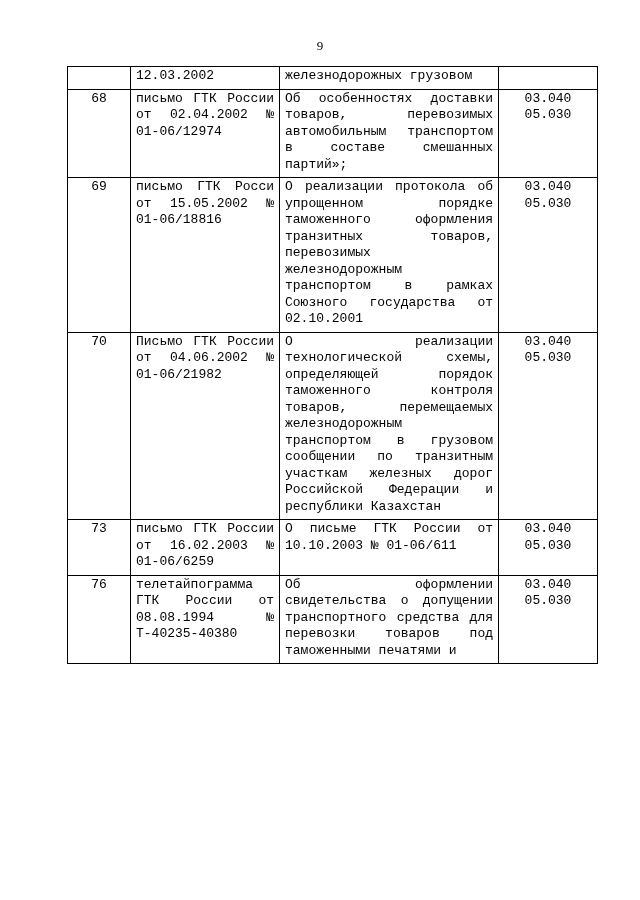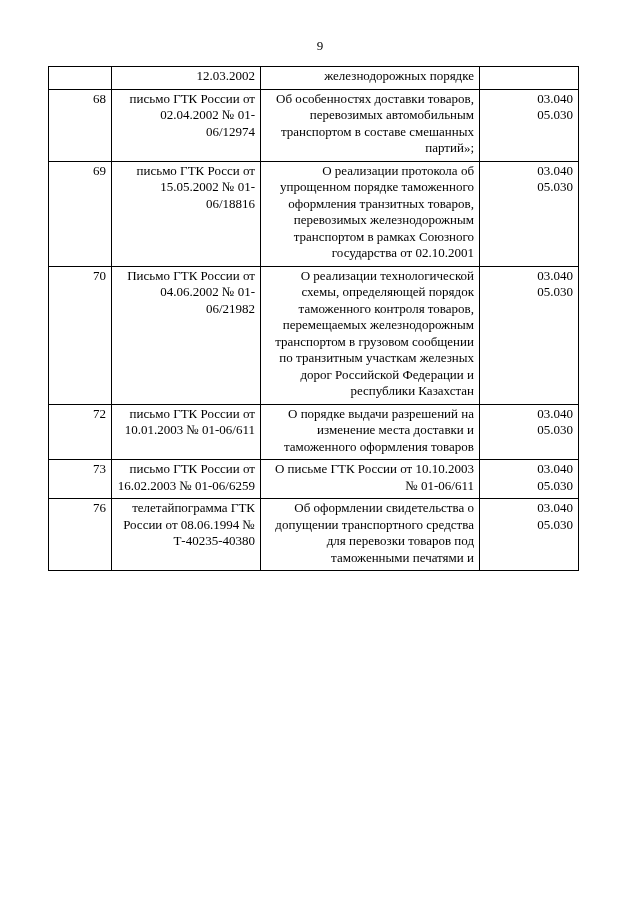--- a/index.html
+++ b/index.html
@@ -18,55 +18,55 @@
   .page-number {
     position: absolute;
     top: 38px;
     left: 0;
     right: 0;
     text-align: center;
     font-size: 13px;
   }
   table.doc-table {
     position: absolute;
-    left: 48px;
+    left: 67px;
     top: 66px;
     width: 528px;
     border-collapse: collapse;
     table-layout: fixed;
     font-size: 13px;
     line-height: 1.27;
+    font-family: Liberation Mono, monospace;
   }
   table.doc-table td {
     border: 1.5px solid #000;
     vertical-align: top;
     padding: 1px 5px 4px 5px;
     word-wrap: break-word;
-    text-align: right;
   }
   td.c-num   { width: 52px;  text-align: center; padding-top: 2px; }
   td.c-doc   { width: 138px; text-align: justify; }
   td.c-desc  { width: 208px; text-align: justify; }
   td.c-codes { width: 88px;  text-align: center; white-space: pre-line; padding-top: 2px; }
   
   .scan-wrap { position: absolute; inset: 0; }
 </style>
 </head>
 <body>
 
 <div class="scan-wrap">
 
   <div class="page-number">9</div>
 
   <table class="doc-table">
     <tbody>
         <tr>
           <td class="c-num"></td>
           <td class="c-doc">12.03.2002</td>
-          <td class="c-desc">железнодорожных порядке</td>
+          <td class="c-desc">железнодорожных грузовом</td>
           <td class="c-codes"></td>
         </tr>
         <tr>
           <td class="c-num">68</td>
           <td class="c-doc">письмо ГТК России от 02.04.2002 № 01-06/12974</td>
           <td class="c-desc">Об особенностях доставки товаров, перевозимых автомобильным транспортом в составе смешанных партий»;</td>
           <td class="c-codes">03.040
 05.030</td>
         </tr>
         <tr>
@@ -77,36 +77,29 @@
 05.030</td>
         </tr>
         <tr>
           <td class="c-num">70</td>
           <td class="c-doc">Письмо ГТК России от 04.06.2002 № 01-06/21982</td>
           <td class="c-desc">О реализации технологической схемы, определяющей порядок таможенного контроля товаров, перемещаемых железнодорожным транспортом в грузовом сообщении по транзитным участкам железных дорог Российской Федерации и республики Казахстан</td>
           <td class="c-codes">03.040
 05.030</td>
         </tr>
         <tr>
-          <td class="c-num">72</td>
-          <td class="c-doc">письмо ГТК России от 10.01.2003 № 01-06/611</td>
-          <td class="c-desc">О порядке выдачи разрешений на изменение места доставки и таможенного оформления товаров</td>
-          <td class="c-codes">03.040
-05.030</td>
-        </tr>
-        <tr>
           <td class="c-num">73</td>
           <td class="c-doc">письмо ГТК России от 16.02.2003 № 01-06/6259</td>
           <td class="c-desc">О письме ГТК России от 10.10.2003 № 01-06/611</td>
           <td class="c-codes">03.040
 05.030</td>
         </tr>
         <tr>
           <td class="c-num">76</td>
-          <td class="c-doc">телетайпограмма ГТК России от 08.06.1994 № Т-40235-40380</td>
+          <td class="c-doc">телетайпограмма ГТК России от 08.08.1994 № Т-40235-40380</td>
           <td class="c-desc">Об оформлении свидетельства о допущении транспортного средства для перевозки товаров под таможенными печатями и</td>
           <td class="c-codes">03.040
 05.030</td>
         </tr>
       </tbody>
   </table>
 
 </div>
 
 </body></html>

